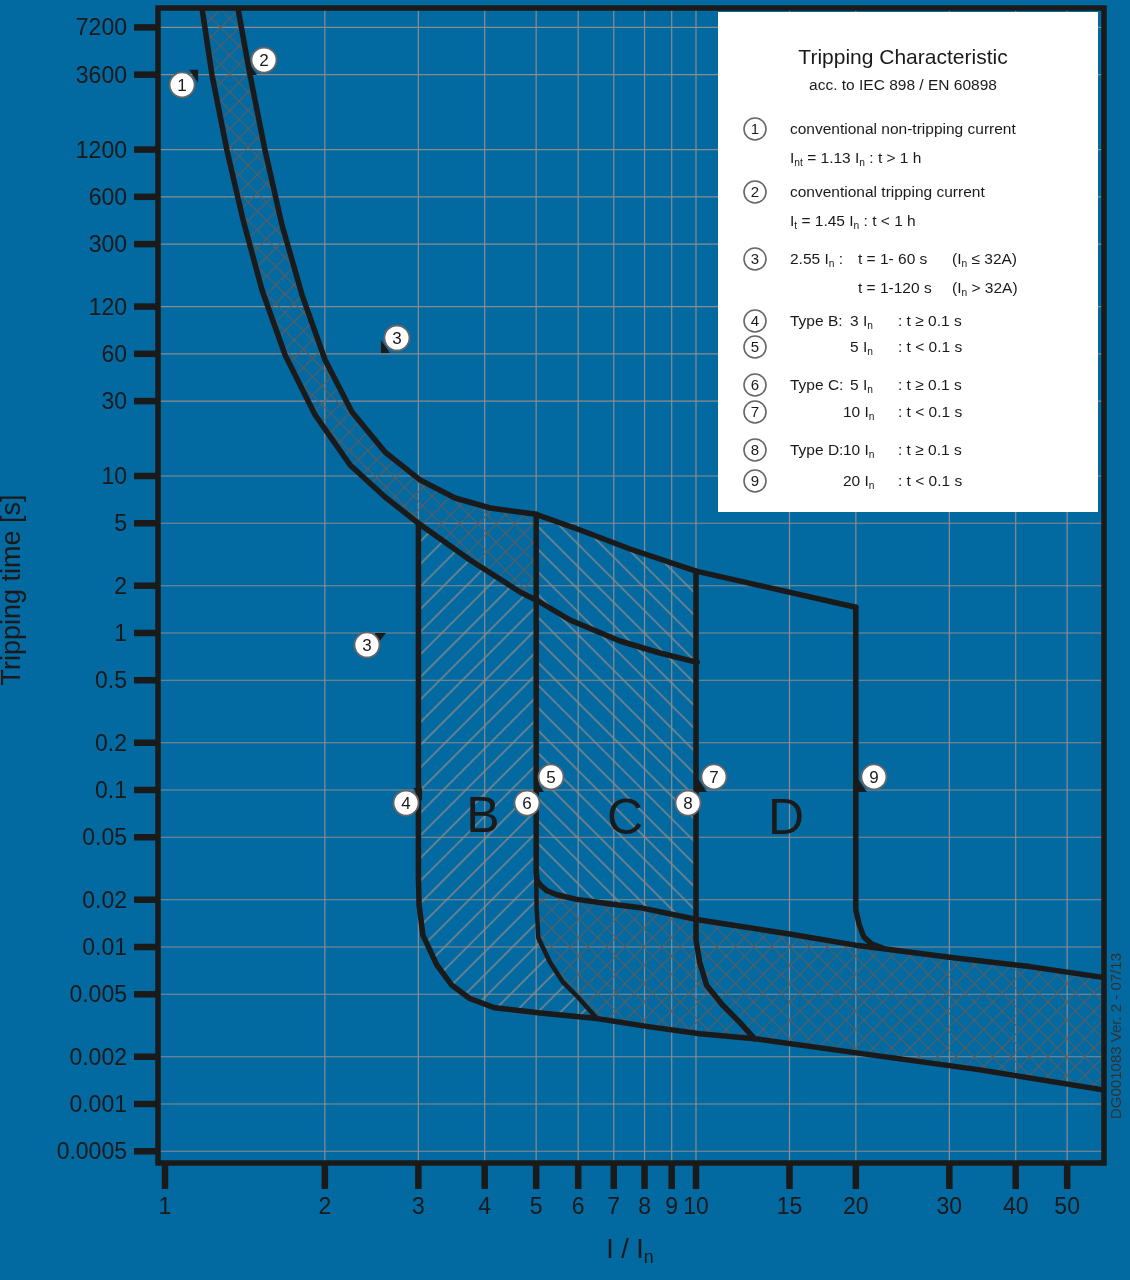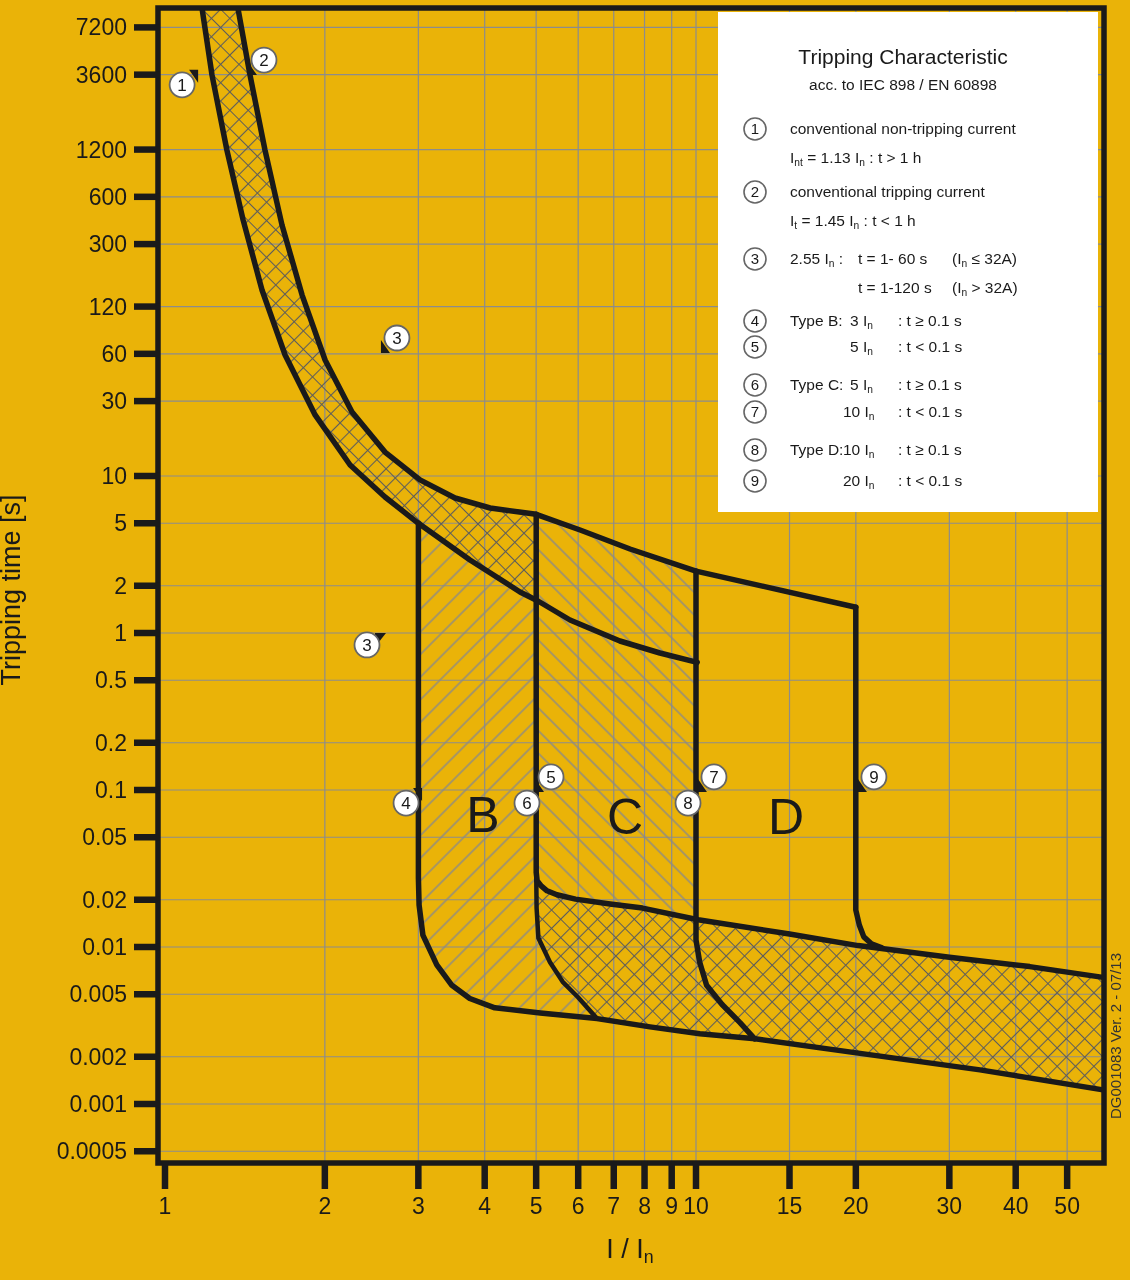--- a/index.html
+++ b/index.html
@@ -1,16 +1,16 @@
 <!DOCTYPE html>
 <html><head>
 <meta charset="utf-8">
 <style>
   html,body{margin:0;padding:0;background:#fff;}
-  .stage{width:1130px;height:1280px;background:#eab308;position:relative;overflow:hidden;
+  .stage{width:1130px;height:1280px;background:#0369a1;position:relative;overflow:hidden;
          font-family:"Liberation Sans","DejaVu Sans",sans-serif;}
   svg{display:block;}
   text{font-family:"Liberation Sans","DejaVu Sans",sans-serif;}
 </style>
 </head>
 <body>
 
 <div class="stage">
   <svg id="chart" width="1130" height="1280" viewBox="0 0 1130 1280">
     <defs>

